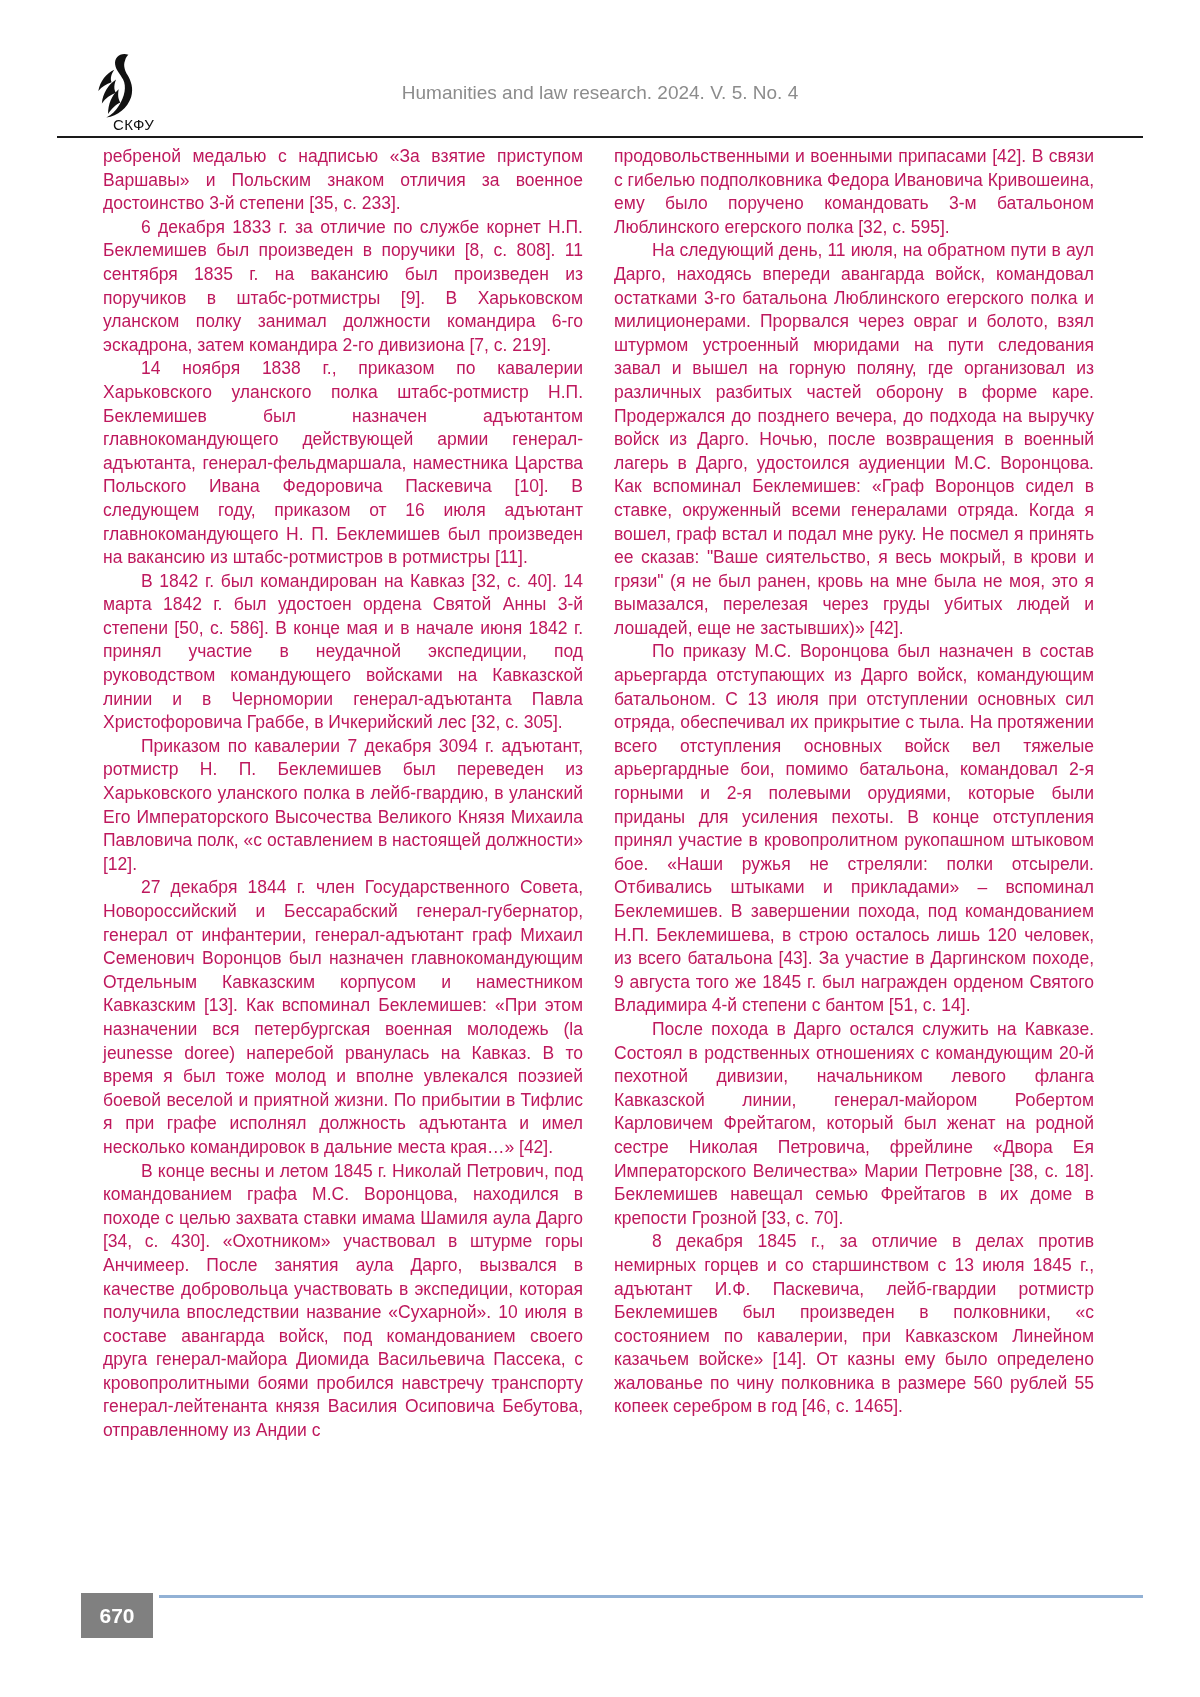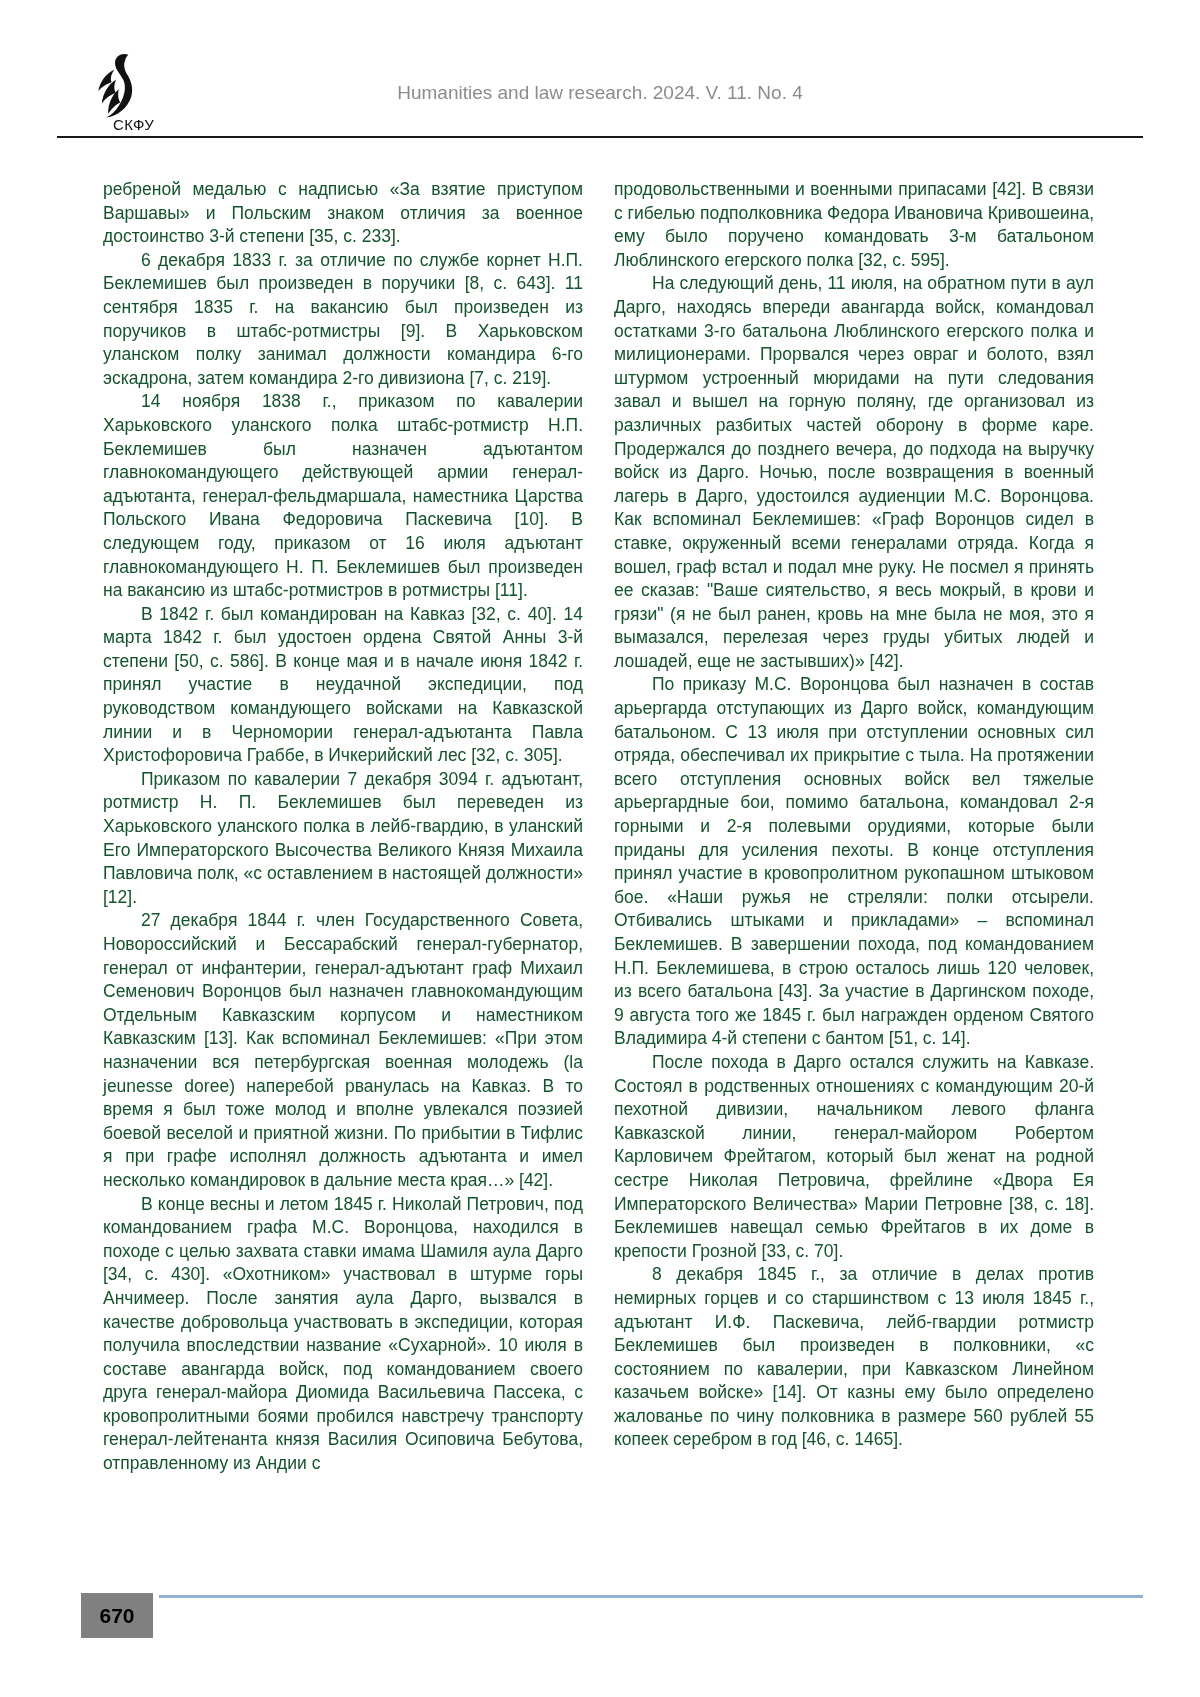--- a/index.html
+++ b/index.html
@@ -55,40 +55,39 @@
     top: 145px;
     width: 992px;
     display: flex;
     gap: 31px;
   }
   .col {
     width: 480px;
     text-align: justify;
     font-size: 17.5px;
     line-height: 23.6px;
-    color: #14532d;
+    color: #be185d;
     hyphens: auto;
-    margin-top: 33px;
     -webkit-hyphens: auto;
   }
   .col p.para {
     margin: 0;
     text-indent: 38px;
   }
   .col p.para:first-child { text-indent: 0; }
 
   
   .page-num-box {
     position: absolute;
     left: 81px;
     top: 1593px;
     width: 72px;
     height: 45px;
     background: #808080;
-    color: #000000;
+    color: #ffffff;
     font-size: 21px;
     font-weight: bold;
     display: flex;
     align-items: center;
     justify-content: center;
   }
   .footer-rule {
     position: absolute;
     left: 159px;
     top: 1595px;
@@ -107,28 +106,28 @@
         <g fill="#111111">
           <path d="M40 3 C31 0 24 6 25 14 C26 21 31 25 34 31 C38 39 36 50 29 61 C26 66 21 71 15 74 C28 72 39 63 43 51 C46 41 43 33 39 26 C36 21 34 15 36 10 C37 6 39 4 40 3 Z"></path>
           <path d="M24 20 C15 24 8 33 6 44 C10 39 15 36 21 34 C19 30 21 24 24 20 Z"></path>
           <path d="M26 31 C17 37 11 47 10 58 C14 52 20 48 26 46 C23 42 24 36 26 31 Z"></path>
           <path d="M29 42 C21 49 17 59 17 70 C21 64 26 59 31 57 C28 53 28 47 29 42 Z"></path>
         </g>
       </svg>
     </span>
     <span class="logo-text">СКФУ</span>
   </div>
-  <div class="journal-title">Humanities and law research. 2024. V. 11. No. 4</div>
+  <div class="journal-title">Humanities and law research. 2024. V. 5. No. 4</div>
   <div class="header-rule"></div>
 </header>
 
 <main class="columns">
   <div class="col" lang="ru">
       <p class="para">ребреной медалью с надписью «За взятие приступом Варшавы» и Польским знаком отличия за военное достоинство 3-й степени [35, с. 233].</p>
-      <p class="para">6 декабря 1833 г. за отличие по службе корнет Н.П. Беклемишев был произведен в поручики [8, с. 643]. 11 сентября 1835 г. на вакансию был произведен из поручиков в штабс-ротмистры [9]. В Харьковском уланском полку занимал должности командира 6-го эскадрона, затем командира 2-го дивизиона [7, с. 219].</p>
+      <p class="para">6 декабря 1833 г. за отличие по службе корнет Н.П. Беклемишев был произведен в поручики [8, с. 808]. 11 сентября 1835 г. на вакансию был произведен из поручиков в штабс-ротмистры [9]. В Харьковском уланском полку занимал должности командира 6-го эскадрона, затем командира 2-го дивизиона [7, с. 219].</p>
       <p class="para">14 ноября 1838 г., приказом по кавалерии Харьковского уланского полка штабс-ротмистр Н.П. Беклемишев был назначен адъютантом главнокомандующего действующей армии генерал-адъютанта, генерал-фельдмаршала, наместника Царства Польского Ивана Федоровича Паскевича [10]. В следующем году, приказом от 16 июля адъютант главнокомандующего Н. П. Беклемишев был произведен на вакансию из штабс-ротмистров в ротмистры [11].</p>
       <p class="para">В 1842 г. был командирован на Кавказ [32, с. 40]. 14 марта 1842 г. был удостоен ордена Святой Анны 3-й степени [50, с. 586]. В конце мая и в начале июня 1842 г. принял участие в неудачной экспедиции, под руководством командующего войсками на Кавказской линии и в Черномории генерал-адъютанта Павла Христофоровича Граббе, в Ичкерийский лес [32, с. 305].</p>
       <p class="para">Приказом по кавалерии 7 декабря 3094 г. адъютант, ротмистр Н. П. Беклемишев был переведен из Харьковского уланского полка в лейб-гвардию, в уланский Его Императорского Высочества Великого Князя Михаила Павловича полк, «с оставлением в настоящей должности» [12].</p>
       <p class="para">27 декабря 1844 г. член Государственного Совета, Новороссийский и Бессарабский генерал-губернатор, генерал от инфантерии, генерал-адъютант граф Михаил Семенович Воронцов был назначен главнокомандующим Отдельным Кавказским корпусом и наместником Кавказским [13]. Как вспоминал Беклемишев: «При этом назначении вся петербургская военная молодежь (la jeunesse doree) наперебой рванулась на Кавказ. В то время я был тоже молод и вполне увлекался поэзией боевой веселой и приятной жизни. По прибытии в Тифлис я при графе исполнял должность адъютанта и имел несколько командировок в дальние места края…» [42].</p>
       <p class="para">В конце весны и летом 1845 г. Николай Петрович, под командованием графа М.С. Воронцова, находился в походе с целью захвата ставки имама Шамиля аула Дарго [34, с. 430]. «Охотником» участвовал в штурме горы Анчимеер. После занятия аула Дарго, вызвался в качестве добровольца участвовать в экспедиции, которая получила впоследствии название «Сухарной». 10 июля в составе авангарда войск, под командованием своего друга генерал-майора Диомида Васильевича Пассека, с кровопролитными боями пробился навстречу транспорту генерал-лейтенанта князя Василия Осиповича Бебутова, отправленному из Андии с</p>
     </div>
   <div class="col" lang="ru">
       <p class="para">продовольственными и военными припасами [42]. В связи с гибелью подполковника Федора Ивановича Кривошеина, ему было поручено командовать 3-м батальоном Люблинского егерского полка [32, с. 595].</p>
       <p class="para">На следующий день, 11 июля, на обратном пути в аул Дарго, находясь впереди авангарда войск, командовал остатками 3-го батальона Люблинского егерского полка и милиционерами. Прорвался через овраг и болото, взял штурмом устроенный мюридами на пути следования завал и вышел на горную поляну, где организовал из различных разбитых частей оборону в форме каре. Продержался до позднего вечера, до подхода на выручку войск из Дарго. Ночью, после возвращения в военный лагерь в Дарго, удостоился аудиенции М.С. Воронцова. Как вспоминал Беклемишев: «Граф Воронцов сидел в ставке, окруженный всеми генералами отряда. Когда я вошел, граф встал и подал мне руку. Не посмел я принять ее сказав: "Ваше сиятельство, я весь мокрый, в крови и грязи" (я не был ранен, кровь на мне была не моя, это я вымазался, перелезая через груды убитых людей и лошадей, еще не застывших)» [42].</p>
       <p class="para">По приказу М.С. Воронцова был назначен в состав арьергарда отступающих из Дарго войск, командующим батальоном. С 13 июля при отступлении основных сил отряда, обеспечивал их прикрытие с тыла. На протяжении всего отступления основных войск вел тяжелые арьергардные бои, помимо батальона, командовал 2-я горными и 2-я полевыми орудиями, которые были приданы для усиления пехоты. В конце отступления принял участие в кровопролитном рукопашном штыковом бое. «Наши ружья не стреляли: полки отсырели. Отбивались штыками и прикладами» – вспоминал Беклемишев. В завершении похода, под командованием Н.П. Беклемишева, в строю осталось лишь 120 человек, из всего батальона [43]. За участие в Даргинском походе, 9 августа того же 1845 г. был награжден орденом Святого Владимира 4-й степени с бантом [51, с. 14].</p>

